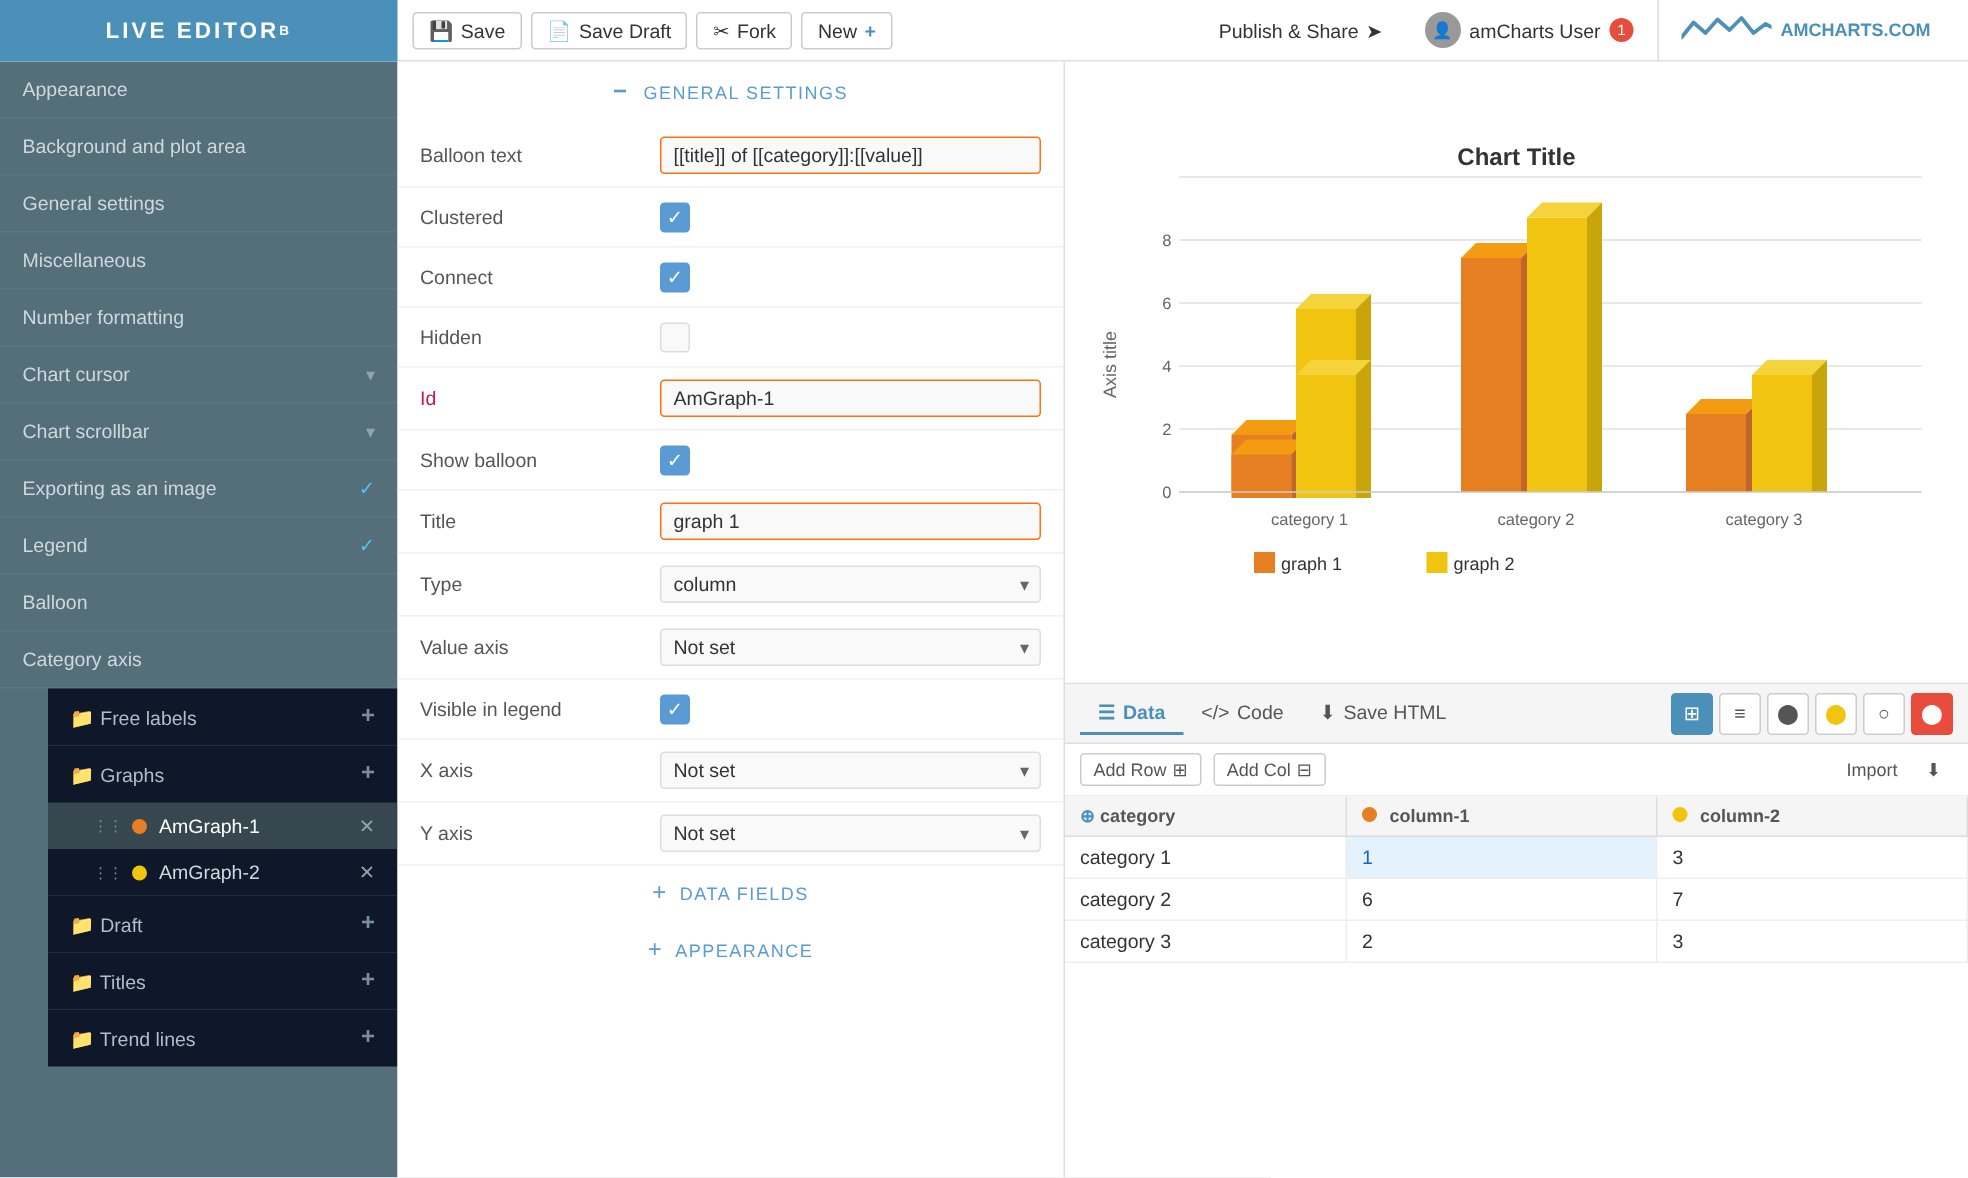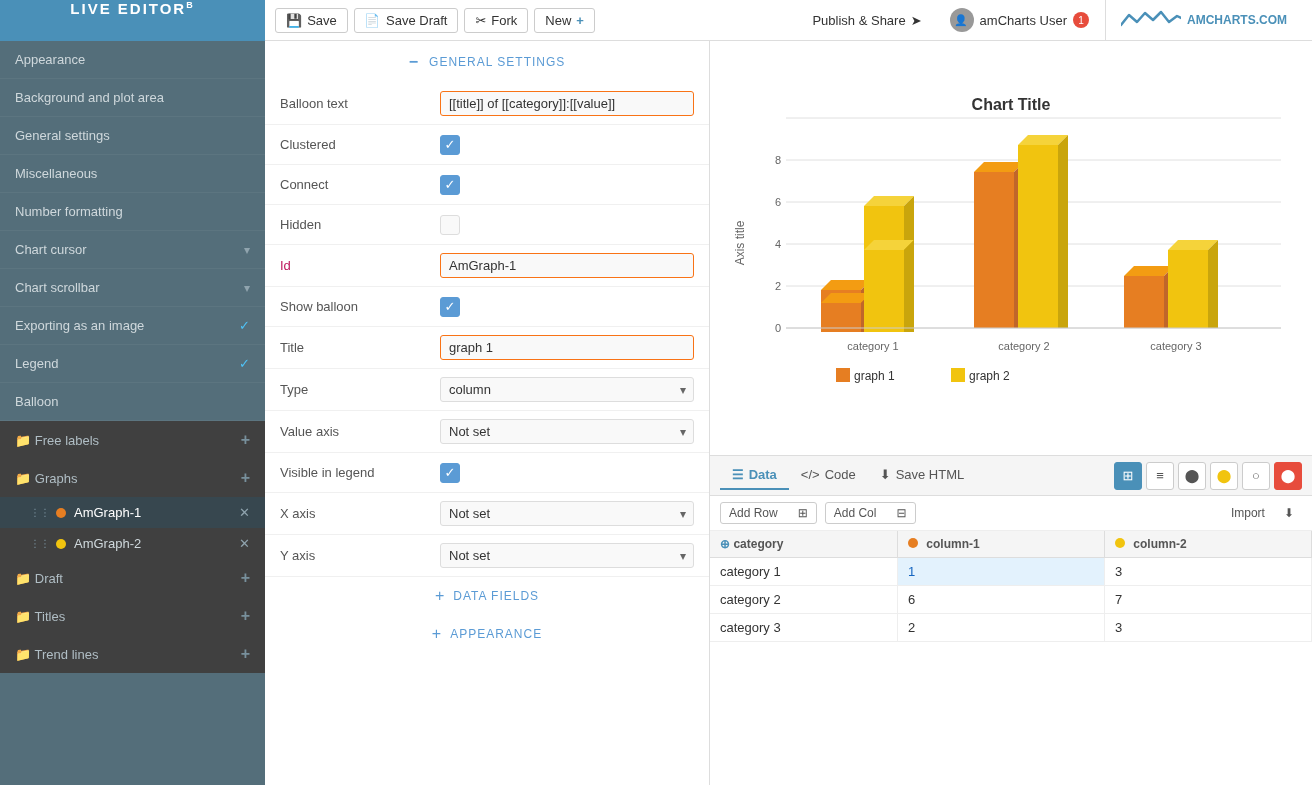--- a/index.html
+++ b/index.html
@@ -12,20 +12,21 @@
       border-bottom: 1px solid #ddd;
       display: flex;
       align-items: center;
       flex-shrink: 0;
     }
     .toolbar-logo {
       width: 265px;
       background: #4a90b8;
       height: 41px;
       display: flex;
+      align-items: center;
       justify-content: center;
       color: #fff;
       font-size: 15px;
       font-weight: bold;
       letter-spacing: 2px;
       flex-shrink: 0;
     }
     .toolbar-logo sup { font-size: 9px; vertical-align: super; }
     .toolbar-actions {
       display: flex;
@@ -115,21 +116,22 @@
     .sidebar-item {
       padding: 11px 15px;
       color: #cfd8dc;
       cursor: pointer;
       display: flex;
       align-items: center;
       justify-content: space-between;
       border-bottom: 1px solid rgba(255,255,255,0.05);
     }
     .sidebar-group {
-      background: #404040;
+      background: #0f172a;
+      margin-left: 32px;
     }
     .sidebar-group-header {
       padding: 10px 15px;
       color: #b0bec5;
       cursor: pointer;
       display: flex;
       align-items: center;
       justify-content: space-between;
     }
     .graph-item {
@@ -314,21 +316,21 @@
       display: flex;
       align-items: center;
       padding: 6px 10px;
       gap: 8px;
       border-bottom: 1px solid #eee;
       flex-shrink: 0;
     }
     .data-toolbar-btn {
       display: flex;
       align-items: center;
-      gap: 20px;
+      gap: 4px;
       padding: 3px 8px;
       border: 1px solid #ccc;
       border-radius: 3px;
       background: #fff;
       cursor: pointer;
       font-size: 12px;
       color: #555;
     }
     .import-btn {
       margin-left: auto;
@@ -457,20 +459,23 @@
     <div class="sidebar-item">
       <span>Exporting as an image</span>
       <span style="color:#4fc3f7;font-size:13px;">✓</span>
     </div>
     <div class="sidebar-item">
       <span>Legend</span>
       <span style="color:#4fc3f7;font-size:13px;">✓</span>
     </div>
     <div class="sidebar-item">
       <span>Balloon</span>
+    </div>
+    <div class="sidebar-item">
+      <span>Category axis</span>
     </div>
 
     <div class="sidebar-group">
       <div class="sidebar-group-header">
         <div class="item-left">
           <span style="color:#78909c;">📁</span>
           <span>Free labels</span>
         </div>
         <span style="color:#78909c;font-size:16px;font-weight:bold;">+</span>
       </div>

